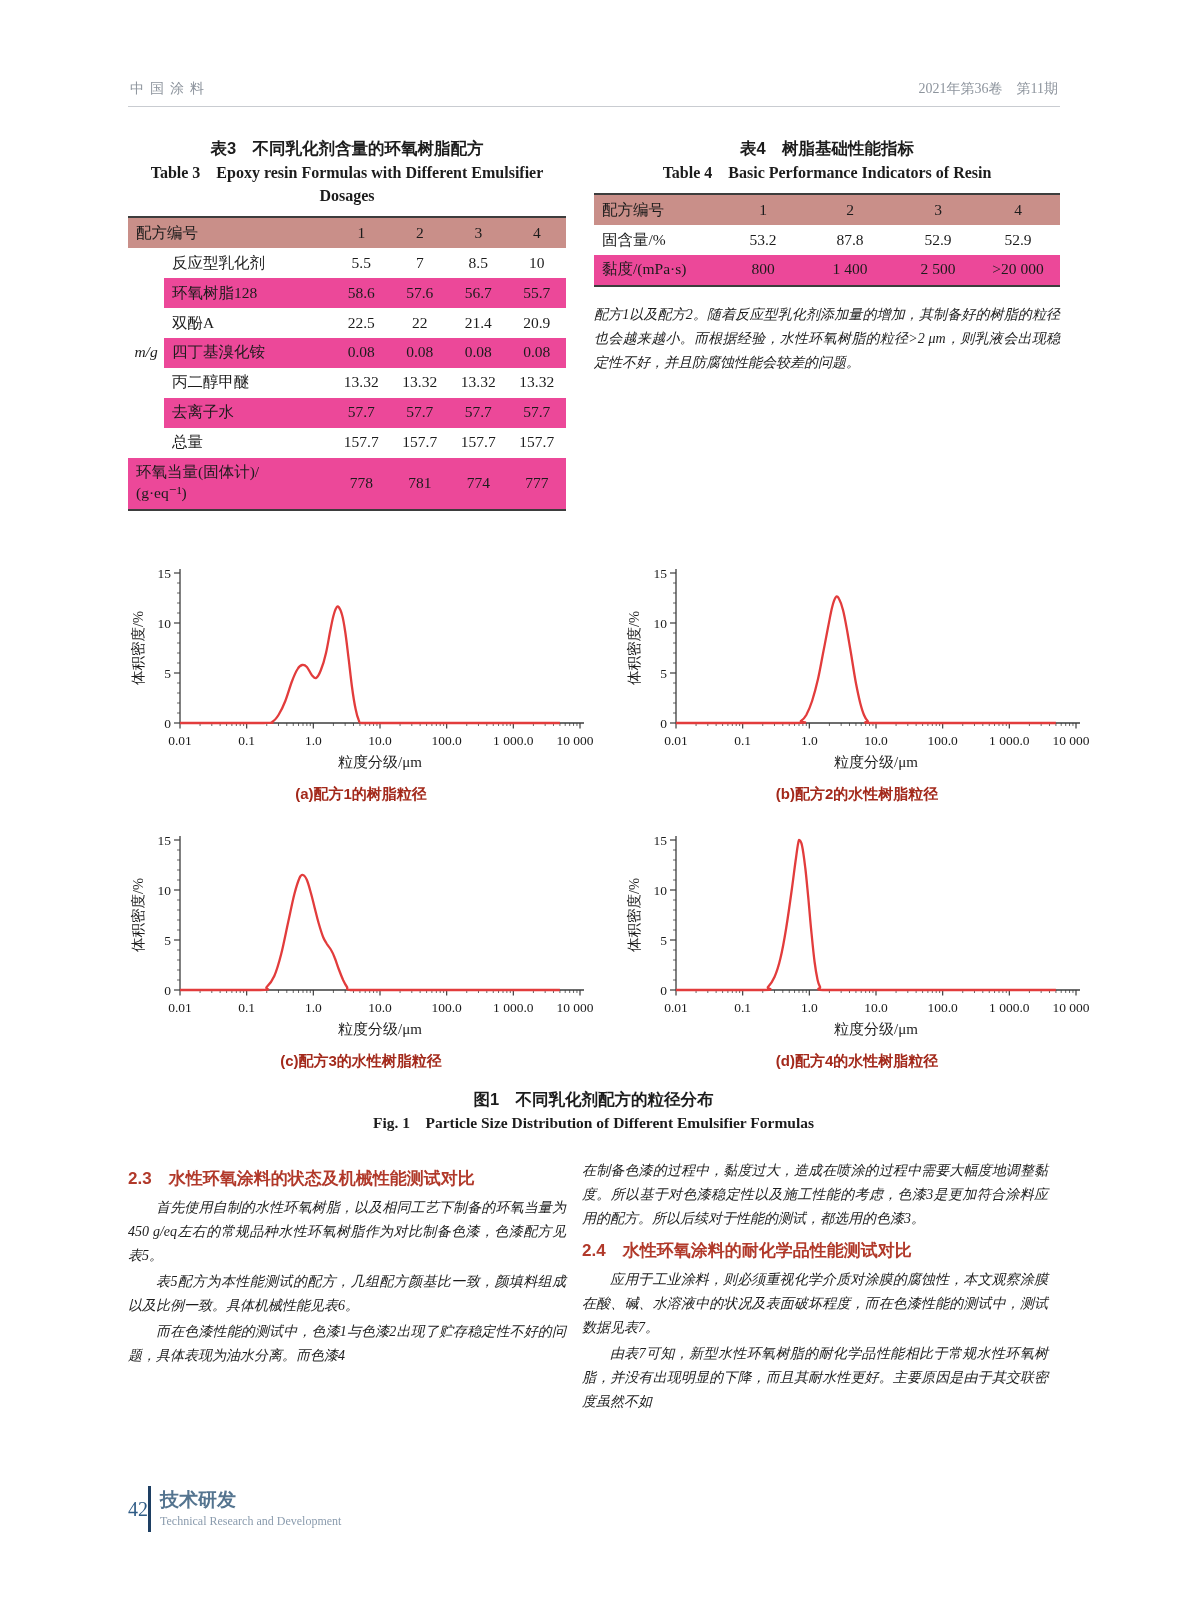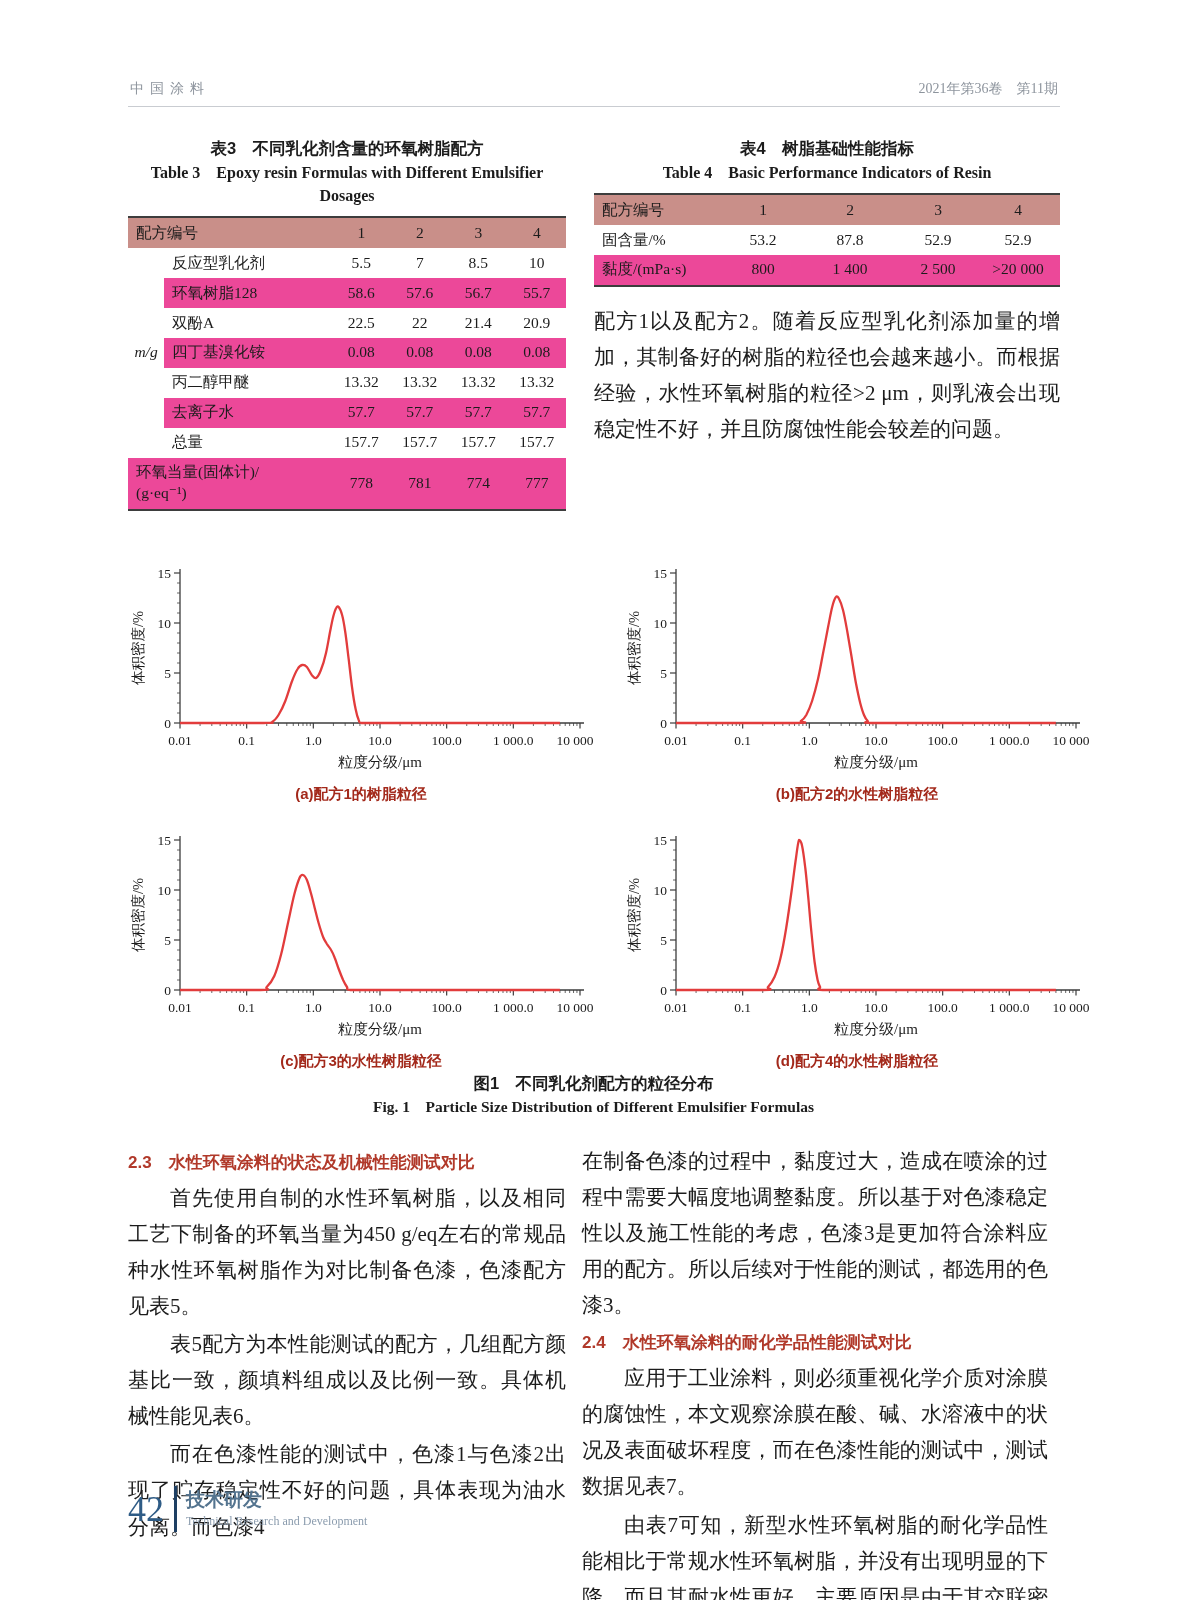--- a/index.html
+++ b/index.html
@@ -21,37 +21,37 @@
   
   table{border-collapse:collapse;width:100%;border-top:2px solid #3d3d3d;border-bottom:2px solid #3d3d3d;
         font-size:15.5px;table-layout:fixed;}
   td{padding:4.5px 2px;text-align:center;vertical-align:middle;line-height:1.35;}
   td.lbl{text-align:left;padding-left:8px;}
   tr.hd td{background:#c98f89;}
   td.lt{background:#ec4899;}
   td.unit{font-style:italic;background:#fff;width:36px;}
   td.pre{white-space:pre-line;}
   
-  .para{font-size:21px;line-height:1.72;text-align:justify;margin:0 0 2px 0;}
+  .para{font-size:14px;line-height:1.72;text-align:justify;margin:0 0 2px 0;font-style:italic;}
   .ind{text-indent:2em;}
   .sect{font-family:"Liberation Sans","DejaVu Sans",sans-serif;font-weight:bold;
         color:#b1392a;font-size:17px;margin:8px 0 6px 0;}
   
   .figgrid{display:grid;grid-template-columns:466px 466px;column-gap:30px;row-gap:20px;
            margin:46px 127px 0 128px;}
   .chart-cell{width:466px;}
   .subcap{text-align:center;font-weight:bold;color:#a3291b;font-size:15px;margin-top:2px;
           font-family:"Liberation Sans","DejaVu Sans",sans-serif;}
-  .figcap{text-align:center;line-height:1.5;}
+  .figcap{text-align:center;margin-top:16px;line-height:1.5;}
   .figcap .zh{font-weight:bold;font-size:16.5px;font-family:"Liberation Sans","DejaVu Sans",sans-serif;}
   .figcap .en{font-weight:bold;font-size:15.5px;}
   .bcols{display:flex;gap:16px;margin:24px 127px 0 128px;}
   
   .foot{position:absolute;left:128px;top:1486px;display:flex;align-items:center;}
-  .foot .pg{font-size:36px;color:#2f5c86;margin-right:10px;}
+  .foot .pg{font-size:20px;color:#2f5c86;}
   .foot .bar{width:3px;height:46px;background:#1e3f63;margin-right:9px;}
   .foot .fz{font-family:"Liberation Sans","DejaVu Sans",sans-serif;font-weight:bold;
             font-size:19px;color:#54748f;line-height:1.2;}
   .foot .fe{font-size:12px;color:#8b9cae;margin-top:2px;}
   svg text{font-family:"Liberation Serif","DejaVu Serif",serif;fill:#1c1c1c;}
 </style>
 </head>
 <body>
 
 <div class="page">

